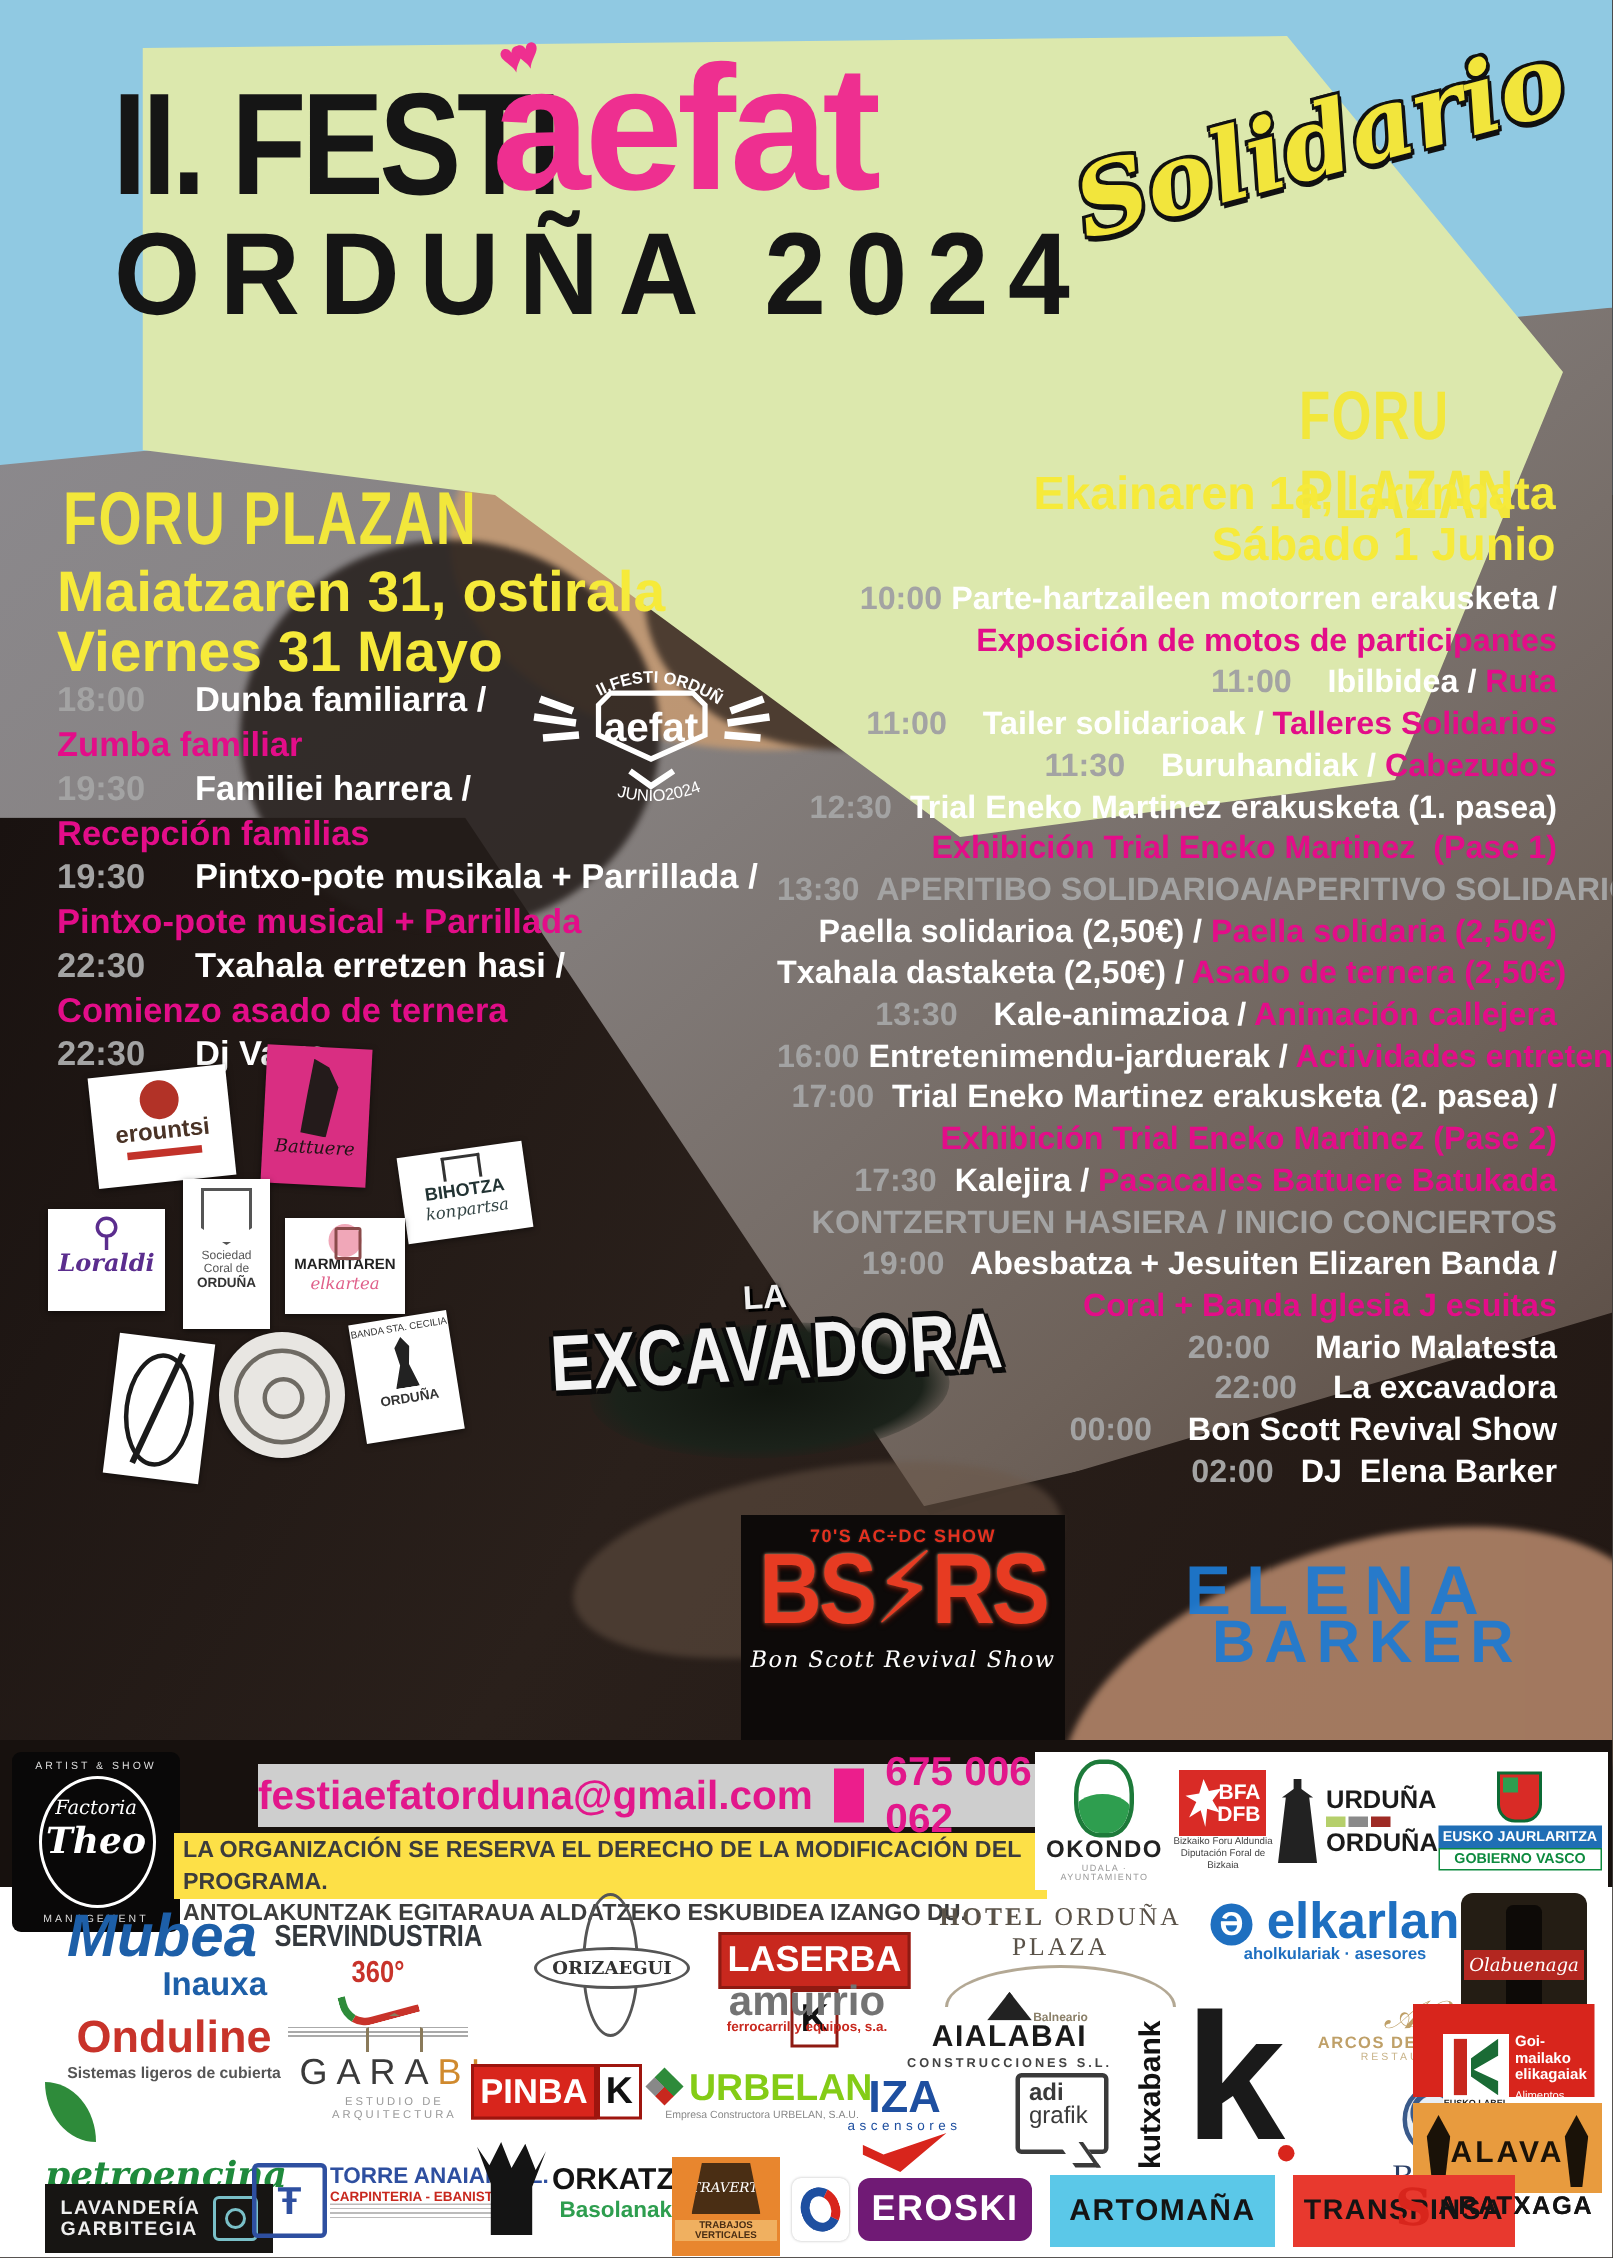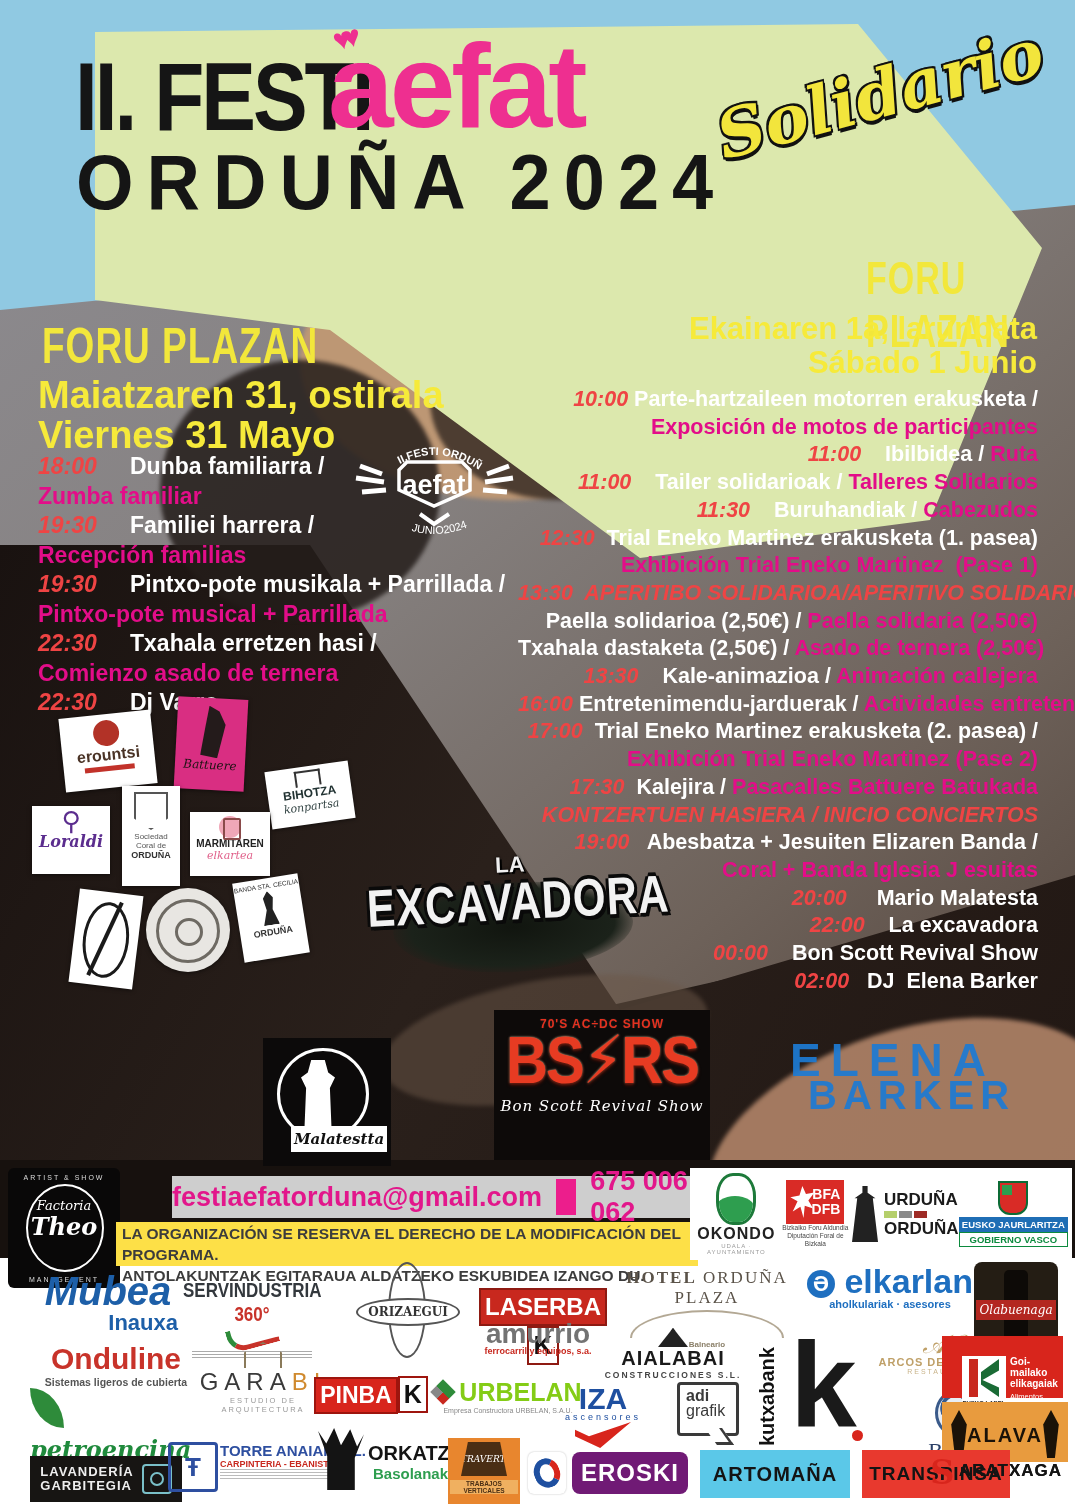--- a/index.html
+++ b/index.html
@@ -33,21 +33,21 @@
   .v-right{left:866px;top:252px;font-size:34px;}
   .date-l1{left:38px;top:374px;font-size:38px;font-weight:700;color:#f6ea3a;}
   .date-l2{left:38px;top:414px;font-size:38px;font-weight:700;color:#f6ea3a;}
   .date-r{right:38px;top:312px;text-align:right;font-weight:700;color:#f6ea3a;font-size:31px;line-height:34px;}
   
   .sched{font-weight:700;}
   .sched .sl{white-space:pre;}
   .s-left{left:38px;top:452px;width:500px;font-size:23px;line-height:29.5px;}
   .s-left .st{display:inline-block;width:92px;}
   .s-right{right:37px;top:386px;width:520px;font-size:21.5px;line-height:27.7px;text-align:right;}
-  .cy{color:#ef4444;font-style:italic;} .cw{color:#ffffff;} .cm{color:#e30d89;}
+  .cy{color:#a3a3a3;} .cw{color:#ffffff;} .cm{color:#e30d89;}
   
   .badge{left:352px;top:432px;width:165px;height:112px;}
   
   .card{position:absolute;background:#fff;box-shadow:0 1px 4px rgba(0,0,0,.5);overflow:hidden;text-align:center;color:#222;}
   .card small{display:block;}
   
   .excav{left:368px;top:852px;width:290px;height:145px;transform:rotate(-3deg);text-align:center;}
   .excav .splat{position:absolute;left:25px;top:30px;width:240px;height:90px;background:radial-gradient(ellipse at center,#11150f 0%,#1b221a 60%,transparent 75%);border-radius:50%;}
   .excav .la{position:relative;font-size:22px;font-weight:900;color:#efefef;text-shadow:0 0 3px #000,2px 2px 0 #000;}
   .excav .big{position:relative;font-size:42px;font-weight:900;color:#f2f2f2;letter-spacing:1px;
@@ -235,25 +235,20 @@
     <small style="font-size:6.5px;color:#333;margin-top:4px;">BANDA STA. CECILIA</small>
     <div style="width:20px;height:34px;margin:2px auto;background:#222;clip-path:polygon(50% 0,75% 20%,65% 55%,90% 100%,10% 100%,35% 55%,25% 20%);"></div>
     <small style="font-size:9px;font-weight:700;color:#333;">ORDUÑA</small>
   </div>
 
   <div class="abs excav">
     <div class="splat"></div>
     <div class="la">LA</div>
     <div class="big">EXCAVADORA</div>
   </div>
-  <div class="abs malatesta">
-    <div class="ring"></div>
-    <div class="fig"></div>
-    <div class="band">Malatestta</div>
-  </div>
   <div class="abs bsrs">
     <div class="top">70'S AC÷DC SHOW</div>
     <div class="big">BS⚡RS</div>
     <div class="sub">Bon Scott Revival Show</div>
   </div>
   <div class="abs elena">
     <div class="l1">ELENA</div>
     <div class="l2">BARKER</div>
   </div>
 

